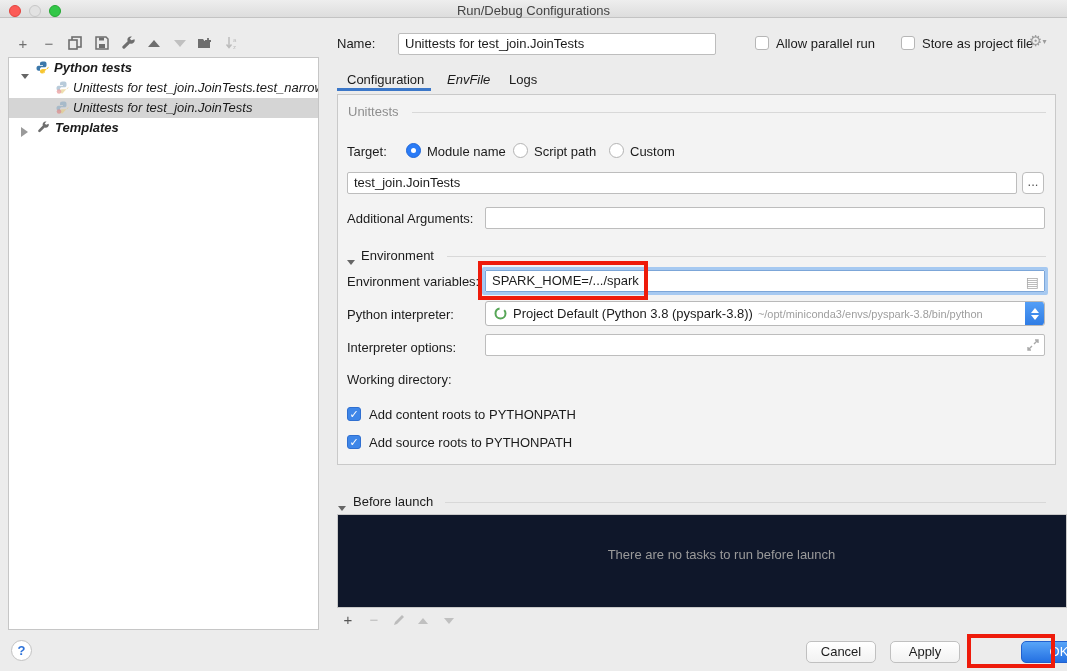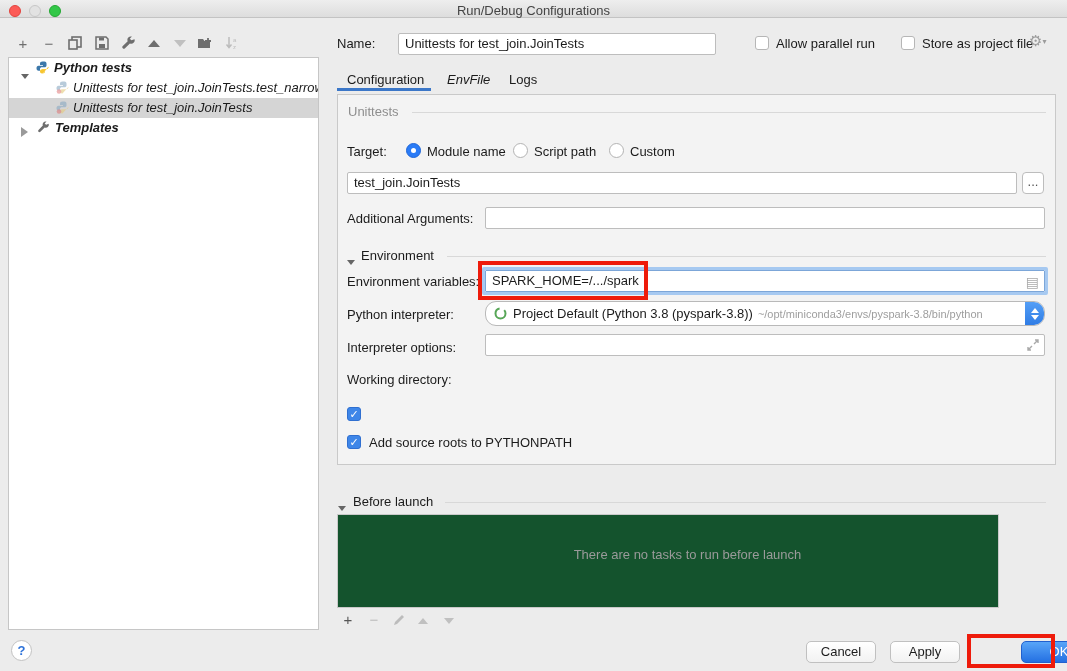--- a/index.html
+++ b/index.html
@@ -56,33 +56,33 @@
   
   .mainpanel { left:337px; top:94px; width:719px; height:371px; background:#f3f3f3; border:1px solid #c9c9c9; }
   .gtitle { color:#8e8e8e; }
   .hline { height:1px; background:#d8d8d8; }
   .radio { width:15px; height:15px; border-radius:50%; border:1px solid #b3b3b3; background:#fff; }
   .radio.sel { background:#2a7bf6; border-color:#1f66d8; }
   .radio.sel::after { content:""; display:block; width:5px; height:5px; border-radius:50%;
                       background:#fff; margin:4px auto; }
   .btn-dots { width:22px; height:22px; border:1px solid #bdbdbd; border-radius:4px; background:#fff;
               text-align:center; line-height:18px; color:#555; }
-  .combo { background:#fff; border:1px solid #b9b9b9; border-radius:11px; display:flex; align-items:center; overflow:hidden; }
+  .combo { background:#fff; border:1px solid #b9b9b9; border-radius:3px; display:flex; align-items:center; overflow:hidden; }
   .stepper { width:19px; height:25px; margin-left:auto; border-radius:0 4px 4px 0;
              background:linear-gradient(#55a0f7,#2e7be4); display:flex; flex-direction:column;
              align-items:center; justify-content:center; gap:2px; }
   .chev { width:0; height:0; }
   .chev.up { border-left:4px solid transparent; border-right:4px solid transparent; border-bottom:5px solid #fff; }
   .chev.dn { border-left:4px solid transparent; border-right:4px solid transparent; border-top:5px solid #fff; }
   .graypath { color:#9e9e9e; font-size:11px; margin-left:5px; }
   .focusring { border:3px solid #a6c9f1; border-radius:2px; background:#fff; }
   .doc-icon { color:#a9a9a9; font-size:14px; }
 
   
-  .tasks { left:337px; top:514px; width:662px; height:94px; background:#14532d; border:1px solid #c9c9c9;padding-left:39px; }
+  .tasks { left:337px; top:514px; width:730px; height:94px; background:#0f172a; border:1px solid #c9c9c9;padding-left:39px; }
   .tasks .empty { width:100%; text-align:center; color:#9a9a9a; margin-top:32px; }
 
   
   .pushbtn { height:22px; border:1px solid #c0c0c0; border-radius:5px;
              background:linear-gradient(#ffffff,#f2f2f2); text-align:center; line-height:20px; color:#1b1b1b; }
   .pushbtn.primary { background:linear-gradient(#58a5f8,#2470e2); border-color:#2160ce; color:#fff; }
   .helpbtn { width:21px; height:21px; border-radius:50%; background:#fff; border:1px solid #c2c2c2;
              text-align:center; line-height:19px; color:#2d72d9; font-weight:700; }
 
   
@@ -250,20 +250,21 @@
     <span style="position:absolute;right:5px;top:4px;">
       <svg width="12" height="12" viewBox="0 0 12 12">
           <path d="M7 5l4-4M8 1h3v3M5 7l-4 4M1 8v3h3" stroke="#a9a9a9" stroke-width="1.4" fill="none"></path>
         </svg>
     </span>
   </div>
 
   <div class="abs" style="left:347px;top:372px;">Working directory:</div>
 
   <div class="abs cb checked" style="left:347px;top:407px;"><span>✓</span></div>
+  <div class="abs cklabel" style="left:369px;top:407px;">Add content roots to PYTHONPATH</div>
   <div class="abs cb checked" style="left:347px;top:435px;"><span>✓</span></div>
   <div class="abs cklabel" style="left:369px;top:435px;">Add source roots to PYTHONPATH</div>
 
   <span class="abs" style="left:338px;top:499px;"><span class="tri tri-dn-s"></span></span>
   <div class="abs" style="left:353px;top:494px;">Before launch</div>
   <div class="abs hline" style="left:445px;top:502px;width:601px;"></div>
 
   <div class="abs tasks">
     <div class="empty">There are no tasks to run before launch</div>
   </div>

